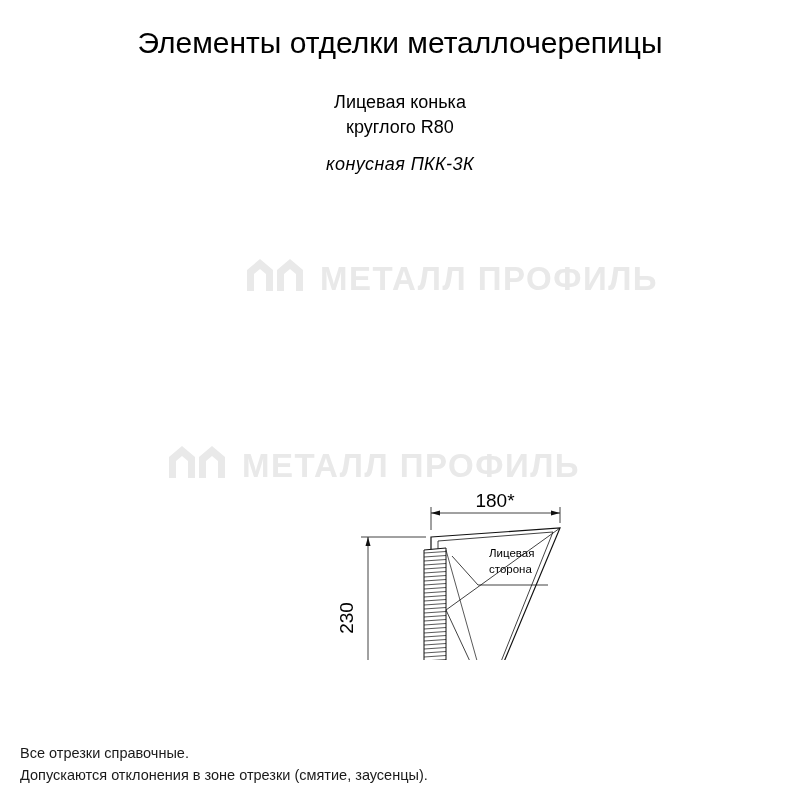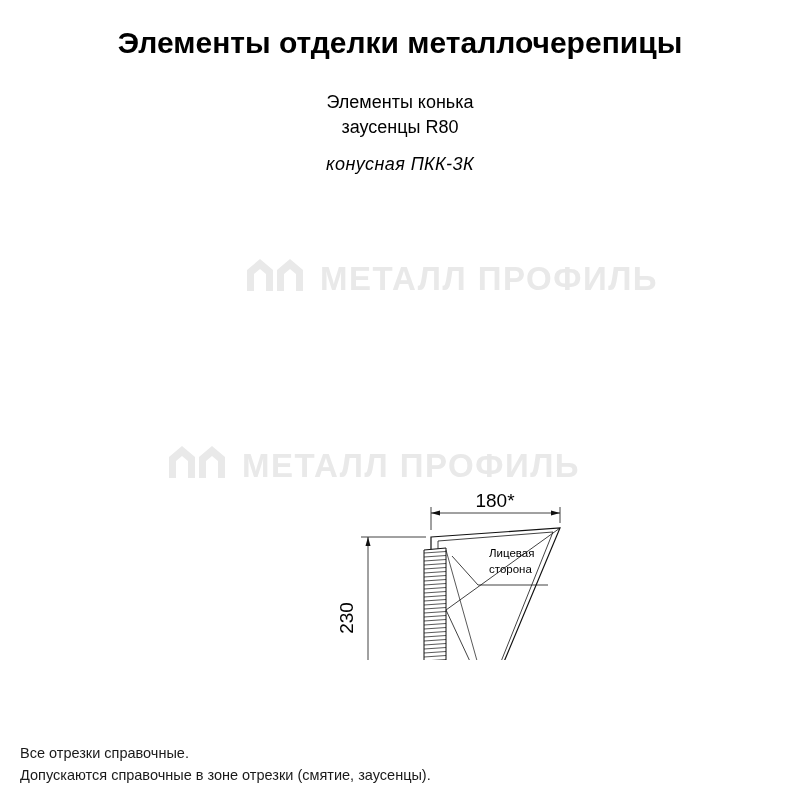--- a/index.html
+++ b/index.html
@@ -21,21 +21,21 @@
   }
 
   
   .title {
     position: absolute;
     top: 26px;
     left: 0;
     width: 800px;
     text-align: center;
     font-size: 30px;
-    font-weight: 700;
+    font-weight: 400;
     letter-spacing: 0px;
     color: #000;
   }
   .subtitle-block {
     position: absolute;
     top: 90px;
     left: 0;
     width: 800px;
     text-align: center;
     font-size: 18px;
@@ -105,22 +105,22 @@
   }
 </style>
 </head>
 <body>
 
 <div class="page">
 
   <div class="title">Элементы отделки металлочерепицы</div>
 
   <div class="subtitle-block">
-    <div>Элементы конька</div>
-    <div>заусенцы R80</div>
+    <div>Лицевая конька</div>
+    <div>круглого R80</div>
     <div class="subtitle-line3">конусная  ПКК-3К</div>
   </div>
 
   <div class="wm" id="wm1">
     <span class="wm-logo">
       <svg width="62" height="38" viewBox="0 0 62 38">
         <path d="M3 35 L3 14 L16 3 L29 14 L29 35 L22 35 L22 18 L16 13 L10 18 L10 35 Z" fill="#e9e9e9"></path>
         <path d="M33 35 L33 14 L46 3 L59 14 L59 35 L52 35 L52 18 L46 13 L40 18 L40 35 Z" fill="#e9e9e9"></path>
       </svg>
     </span><span class="wm-text">МЕТАЛЛ ПРОФИЛЬ</span>
@@ -207,16 +207,16 @@
 
       <text class="dim-text" x="305" y="408" text-anchor="middle" transform="rotate(-90 305 408)">230</text>
 
       <text class="lbl-text" x="441" y="347">Лицевая</text>
       <text class="lbl-text" x="441" y="363">сторона</text>
     </svg>
   </div>
 
   <div class="footer">
     <div>Все отрезки справочные.</div>
-    <div>Допускаются справочные в зоне отрезки (смятие, заусенцы).</div>
+    <div>Допускаются отклонения в зоне отрезки (смятие, заусенцы).</div>
   </div>
 
 </div>
 
 </body></html>

